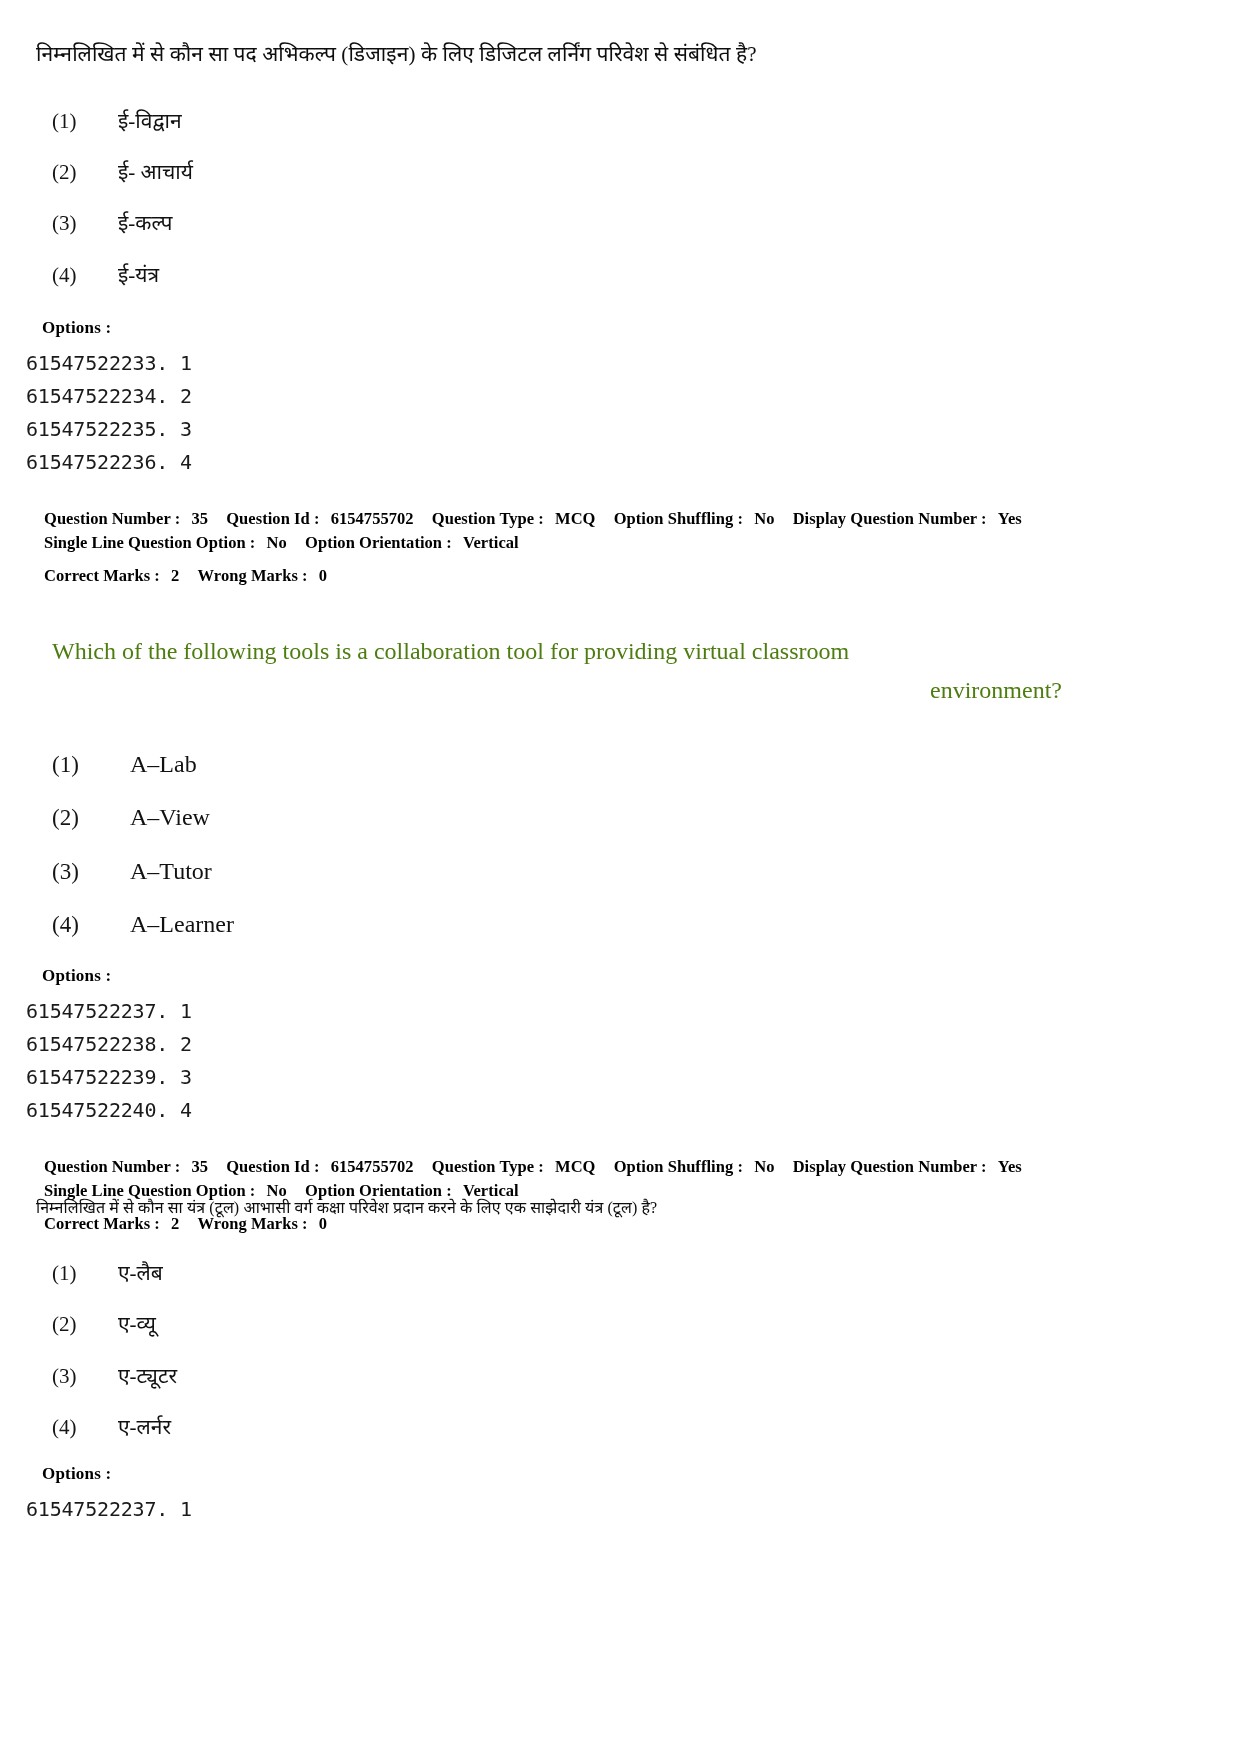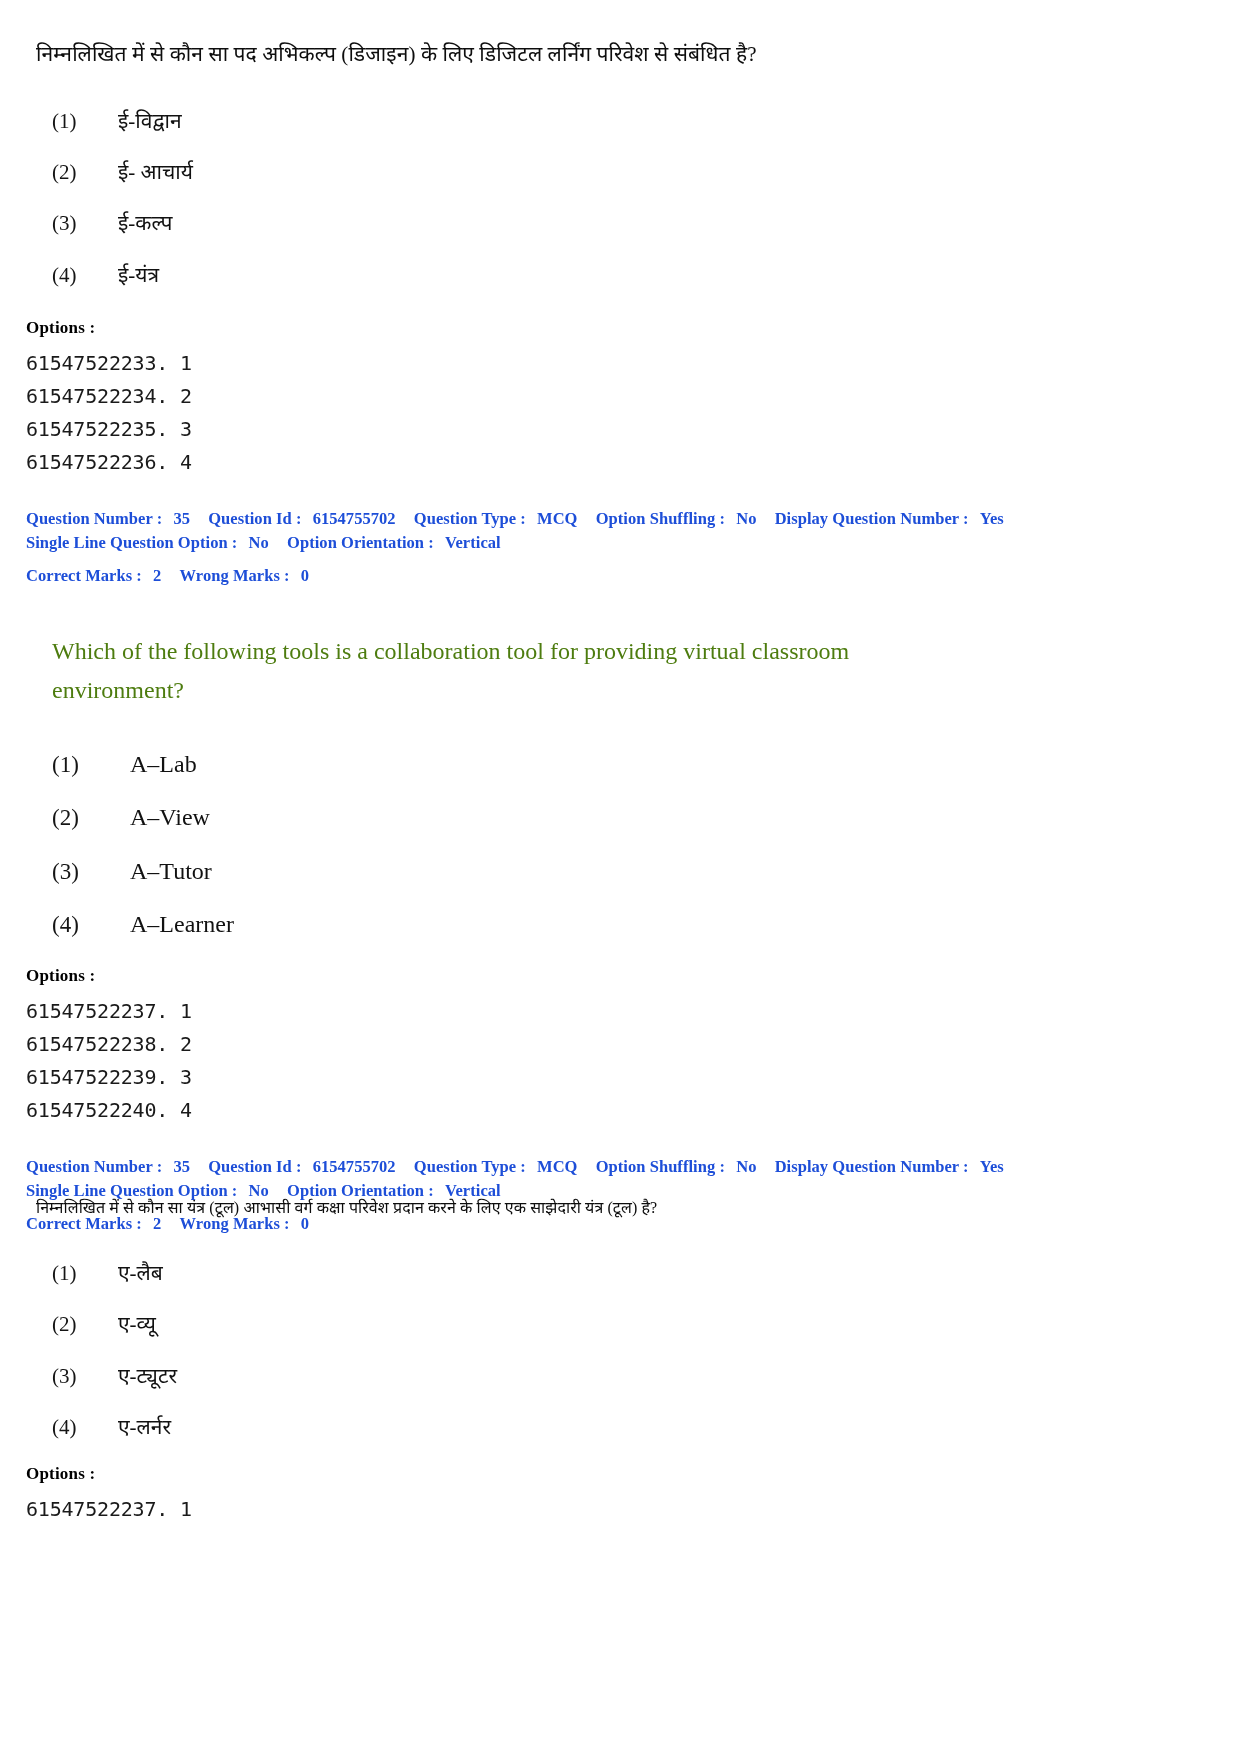--- a/index.html
+++ b/index.html
@@ -44,21 +44,21 @@
   .qtext-en {
     margin-left: 52px;
     margin-right: 178px;
     font-family: "Liberation Serif", "DejaVu Serif", serif;
     font-size: 24px;
     line-height: 1.62;
     text-align: justify;
     text-justify: inter-word;
     color: #4d7c0f;
   }
-  .qtext-en > span.lastline { display:block; text-align: left; }
+  .qtext-en > span.lastline { display:block; text-align: right; }
 
   
   .opt-list { margin: 0; padding: 0; list-style: none; }
   .opt-row {
     display: flex;
     align-items: baseline;
   }
   .opt-num {
     font-family: "Liberation Serif", "DejaVu Serif", serif;
     color: #151515;
@@ -89,47 +89,47 @@
     font-size: 23px;
   }
   .en-opts .opt-val {
     font-family: "Liberation Serif", "DejaVu Serif", serif;
     font-size: 24px;
     line-height: 1.35;
   }
 
   
   .options-head {
-    margin-left: 26px;
+    margin-left: 42px;
     font-family: "Liberation Serif", "DejaVu Serif", serif;
     font-weight: bold;
     font-size: 17px;
     letter-spacing: 0.2px;
     color: #000;
     margin-bottom: 9px;
   }
   .optid-list { margin: 0; padding: 0; list-style: none; }
   .optid {
     margin-left: 26px;
     font-family: "DejaVu Sans Mono", "Liberation Mono", monospace;
     font-size: 20px;
     line-height: 1.65;
     letter-spacing: -0.2px;
     color: #1a1a1a;
   }
 
   
   .meta {
-    margin-left: 26px;
+    margin-left: 44px;
     font-family: "Liberation Serif", "DejaVu Serif", serif;
     font-weight: bold;
     font-size: 16.5px;
     line-height: 1.42;
     letter-spacing: 0.05px;
-    color: #1d4ed8;
+    color: #000000;
     white-space: nowrap;
   }
   .meta .sp { display: inline-block; width: 7px; }
   .meta-gap { height: 10px; }
 </style>
 </head>
 <body>
 
 <div class="page">
 

